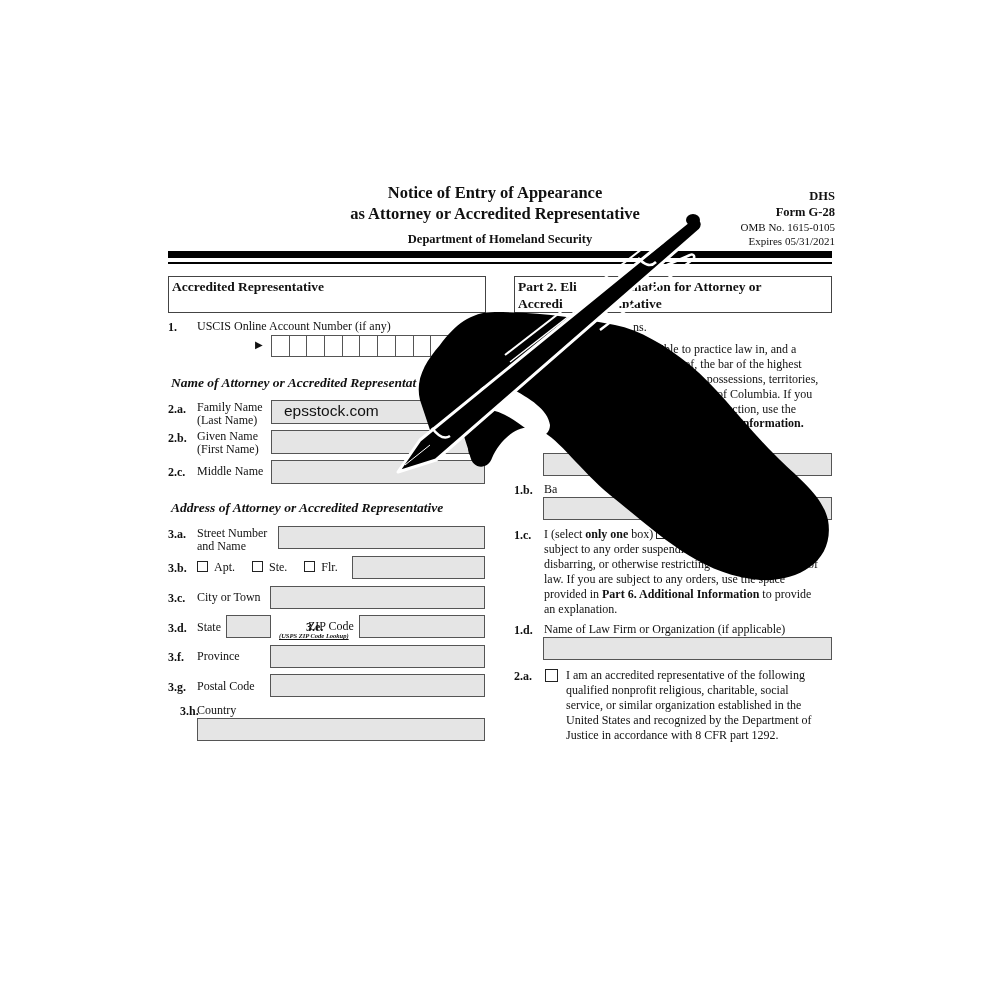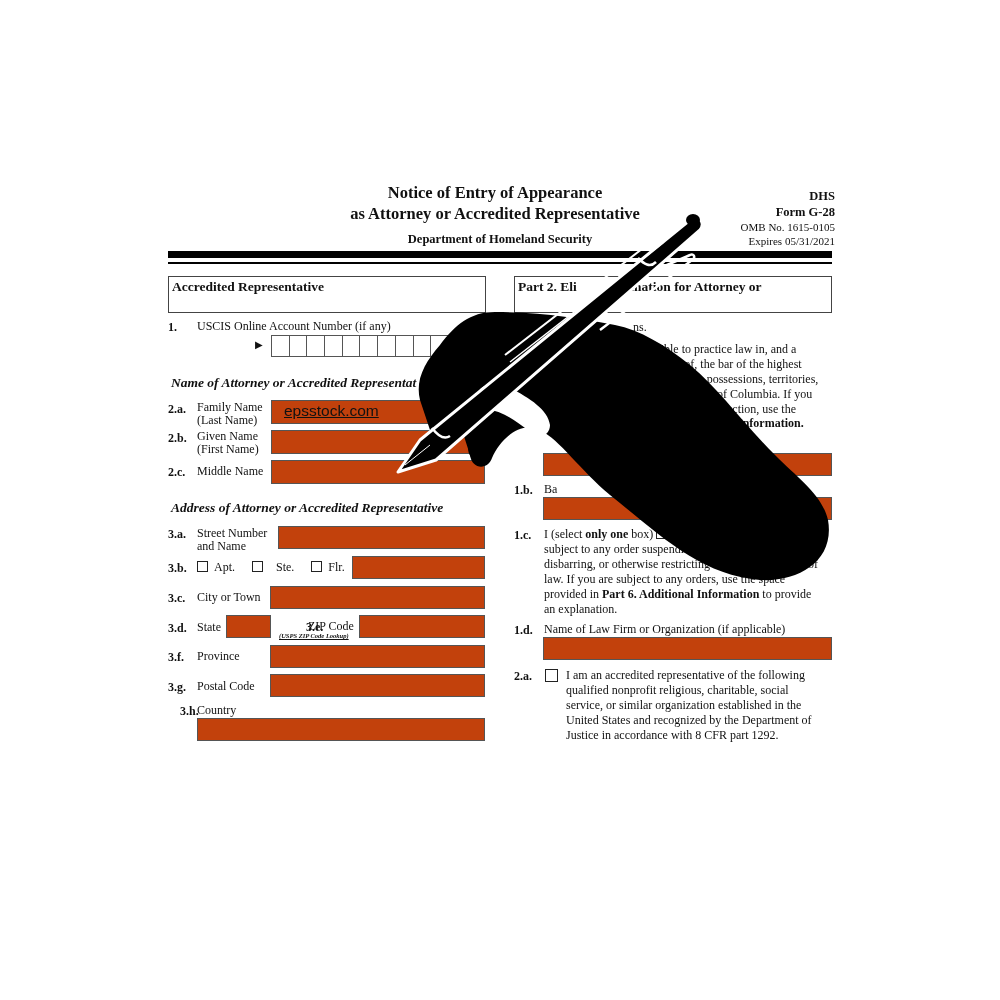--- a/index.html
+++ b/index.html
@@ -9,21 +9,21 @@
   .title { left: 330px; width: 330px; text-align: center; font-weight: bold; font-size: 16.5px; line-height: 21px; top: 182px; }
   .dept { left: 330px; width: 340px; text-align: center; font-weight: bold; font-size: 12.5px; top: 232px; }
   .dhs { left: 725px; width: 110px; text-align: right; top: 188px; font-size: 12.5px; line-height: 16px; }
   .dhs .b { font-weight: bold; }
   .dhs .s { font-size: 11px; line-height: 14px; }
   .rule-thick { left: 168px; width: 664px; top: 251px; height: 7px; background: #000; }
   .rule-thin { left: 168px; width: 664px; top: 262px; height: 2px; background: #000; }
   .part-box { border: 1.5px solid #444; font-weight: bold; font-size: 13.5px; line-height: 17px; padding: 1px 3px; box-sizing: border-box; }
   .lbl { font-size: 12px; line-height: 13px; }
   .num { font-weight: bold; font-size: 12px; }
-  .field { border: 1.3px solid #555; box-sizing: border-box; background: #c2410c; text-decoration: underline; }
+  .field { border: 1.3px solid #555; box-sizing: border-box; background: #e5e5e5; }
   .section-h { font-weight: bold; font-style: italic; font-size: 13.5px; }
   .cb { width: 11px; height: 11px; border: 1.3px solid #222; box-sizing: border-box; display: inline-block; vertical-align: -1px; }
   .acct { display: flex; }
   .acct .cell { width: 17.7px; height: 22px; border: 1px solid #555; border-right: none; box-sizing: border-box; }
   .para { font-size: 12px; line-height: 15px; }
   .wm { font-family: "Liberation Sans", "DejaVu Sans", sans-serif; font-size: 15.5px; }
   .zip-sub { font-size: 6.5px; font-weight: bold; font-style: italic; text-decoration: underline; }
 </style>
 </head>
 <body>
@@ -91,21 +91,21 @@
   <div>Street Number</div>
   <div>and Name</div>
 </div>
 <div class="abs field" style="left:278px;top:526px;width:207px;height:23px;"></div>
 
 <div class="abs num" style="left:168px;top:561px;">3.b.</div>
 <div class="abs lbl" style="left:197px;top:561px;">
   <span class="cb"></span>
   <span style="margin-right:14px;margin-left:3px;">Apt.</span>
   <span class="cb"></span>
-  <span style="margin-right:14px;margin-left:10px;">Ste.</span>
+  <span style="margin-right:14px;margin-left:3px;">Ste.</span>
   <span class="cb"></span>
   <span style="margin-left:3px;">Flr.</span>
 </div>
 <div class="abs field" style="left:352px;top:556px;width:133px;height:23px;"></div>
 
 <div class="abs num" style="left:168px;top:591px;">3.c.</div>
 <div class="abs lbl" style="left:197px;top:591px;">City or Town</div>
 <div class="abs field" style="left:270px;top:586px;width:215px;height:23px;"></div>
 
 <div class="abs num" style="left:168px;top:621px;">3.d.</div>
@@ -123,20 +123,21 @@
 <div class="abs num" style="left:168px;top:680px;">3.g.</div>
 <div class="abs lbl" style="left:197px;top:680px;">Postal Code</div>
 <div class="abs field" style="left:270px;top:674px;width:215px;height:23px;"></div>
 
 <div class="abs num" style="left:180px;top:704px;">3.h.</div>
 <div class="abs lbl" style="left:197px;top:704px;">Country</div>
 <div class="abs field" style="left:197px;top:718px;width:288px;height:23px;"></div>
 
 <div class="abs part-box" style="left:514px;top:276px;width:318px;height:37px;">
   <div><span>Part 2.  Eli</span><span style="display:inline-block;width:50px;"></span><span>.mation for Attorney or</span></div>
+  <div><span>Accredi</span><span style="display:inline-block;width:56px;"></span><span>.ntative</span></div>
 </div>
 
 <div class="abs para" style="left:633px;top:320px;">ns.</div>
 <div class="abs para" style="left:648px;top:342px;">ligible to practice law in, and a</div>
 <div class="abs para" style="left:660px;top:357px;">ding of, the bar of the highest</div>
 <div class="abs para" style="left:674px;top:372px;">states, possessions, territories,</div>
 <div class="abs para" style="left:690px;top:387px;">strict of Columbia.  If you</div>
 <div class="abs para" style="left:702px;top:402px;">this section, use the</div>
 <div class="abs para" style="left:713px;top:416px;font-weight:bold;">onal Information.</div>
 

